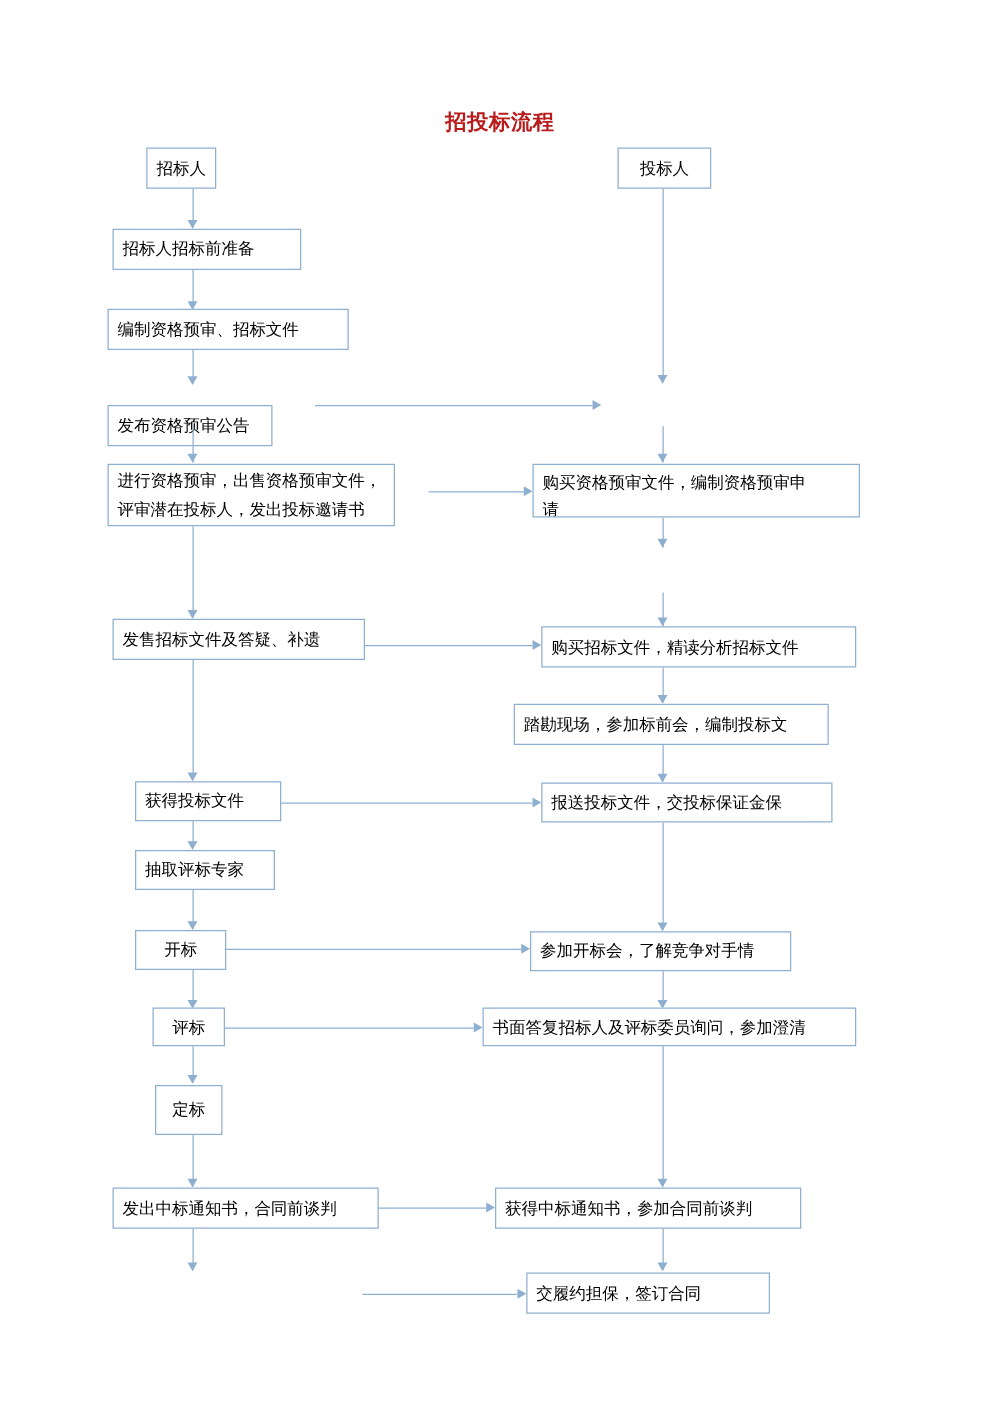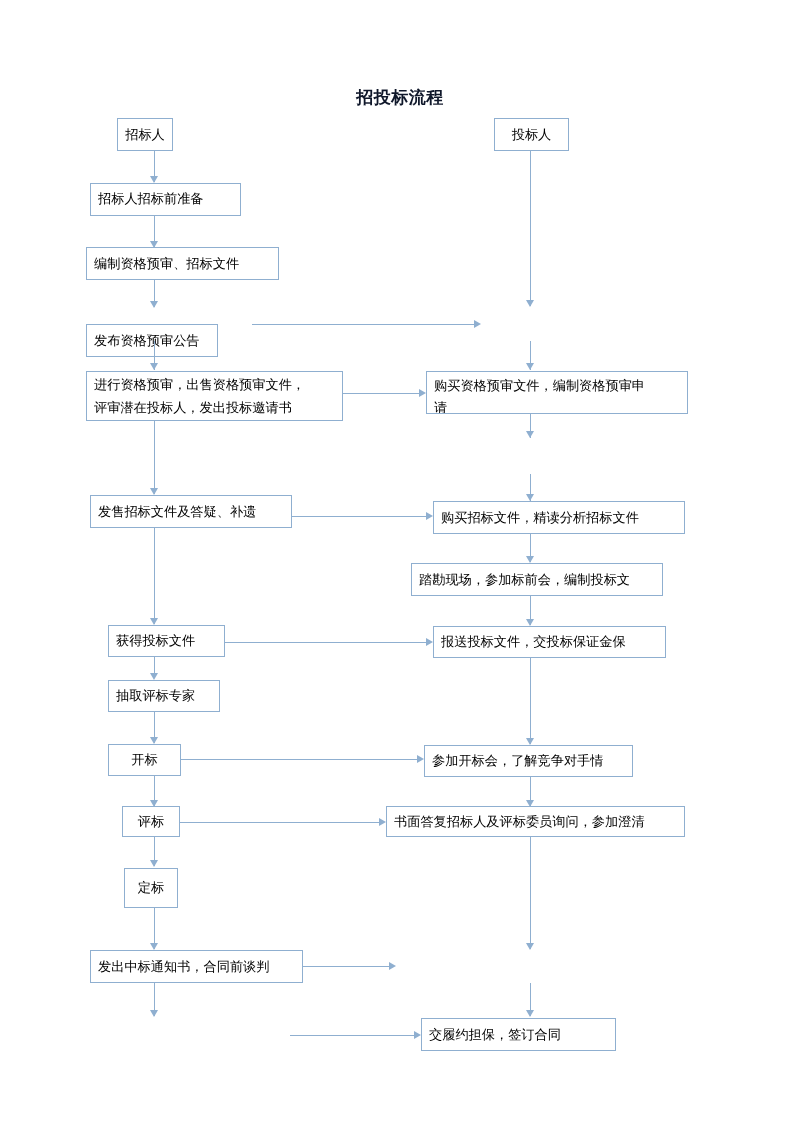--- a/index.html
+++ b/index.html
@@ -18,21 +18,21 @@
     overflow: hidden;
   }
   #title {
     position: absolute;
     left: 0;
     top: 86px;
     width: 800px;
     text-align: center;
     font-size: 17px;
     font-weight: bold;
-    color: #0f172a;
+    color: #b91c1c;
     font-family: "Liberation Serif", "DejaVu Serif", serif;
     letter-spacing: 0.5px;
   }
   .node {
     position: absolute;
     box-sizing: border-box;
     border: 1px solid #8FAFD0;
     background: #ffffff;
     color: #000000;
     font-size: 13.2px;
@@ -88,21 +88,21 @@
   <div class="node" style="left:86px; top:247px; width:193px; height:33px;">编制资格预审、招标文件</div>
 
   <div class="conn v" style="left:154px; top:280px; height:27px;"></div>
   <div class="arrow-down" style="left:150px; top:301px;"></div>
 
   <div class="node" style="left:86px; top:324px; width:132px; height:33px;">发布资格预审公告</div>
 
   <div class="conn v" style="left:154px; top:341px; height:29px;"></div>
   <div class="arrow-down" style="left:150px; top:363px;"></div>
 
-  <div class="node" style="left:86px; top:371px; width:257px; height:50px; line-height:23px;">进行资格预审，出售资格预审文件，
+  <div class="node" style="left:86px; top:371px; width:230px; height:50px; line-height:23px;">进行资格预审，出售资格预审文件，
 评审潜在投标人，发出投标邀请书</div>
 
   <div class="conn v" style="left:154px; top:421px; height:73px;"></div>
   <div class="arrow-down" style="left:150px; top:488px;"></div>
 
   <div class="node" style="left:90px; top:495px; width:202px; height:33px;">发售招标文件及答疑、补遗</div>
 
   <div class="conn v" style="left:154px; top:528px; height:96px;"></div>
   <div class="arrow-down" style="left:150px; top:618px;"></div>
 
@@ -174,20 +174,21 @@
   <div class="node" style="left:424px; top:745px; width:209px; height:32px;">参加开标会，了解竞争对手情</div>
 
   <div class="conn v" style="left:530px; top:777px; height:29px;"></div>
   <div class="arrow-down" style="left:526px; top:800px;"></div>
 
   <div class="node" style="left:386px; top:806px; width:299px; height:31px;">书面答复招标人及评标委员询问，参加澄清</div>
 
   <div class="conn v" style="left:530px; top:837px; height:112px;"></div>
   <div class="arrow-down" style="left:526px; top:943px;"></div>
 
+  <div class="node" style="left:396px; top:950px; width:245px; height:33px;">获得中标通知书，参加合同前谈判</div>
 
   <div class="conn v" style="left:530px; top:983px; height:33px;"></div>
   <div class="arrow-down" style="left:526px; top:1010px;"></div>
 
   <div class="node" style="left:421px; top:1018px; width:195px; height:33px;">交履约担保，签订合同</div>
 
   <div class="conn h" style="left:252px; top:324px; width:222px;"></div>
   <div class="arrow-right" style="left:474px; top:320px;"></div>
 
   <div class="conn h" style="left:343px; top:393px; width:76px;"></div>

